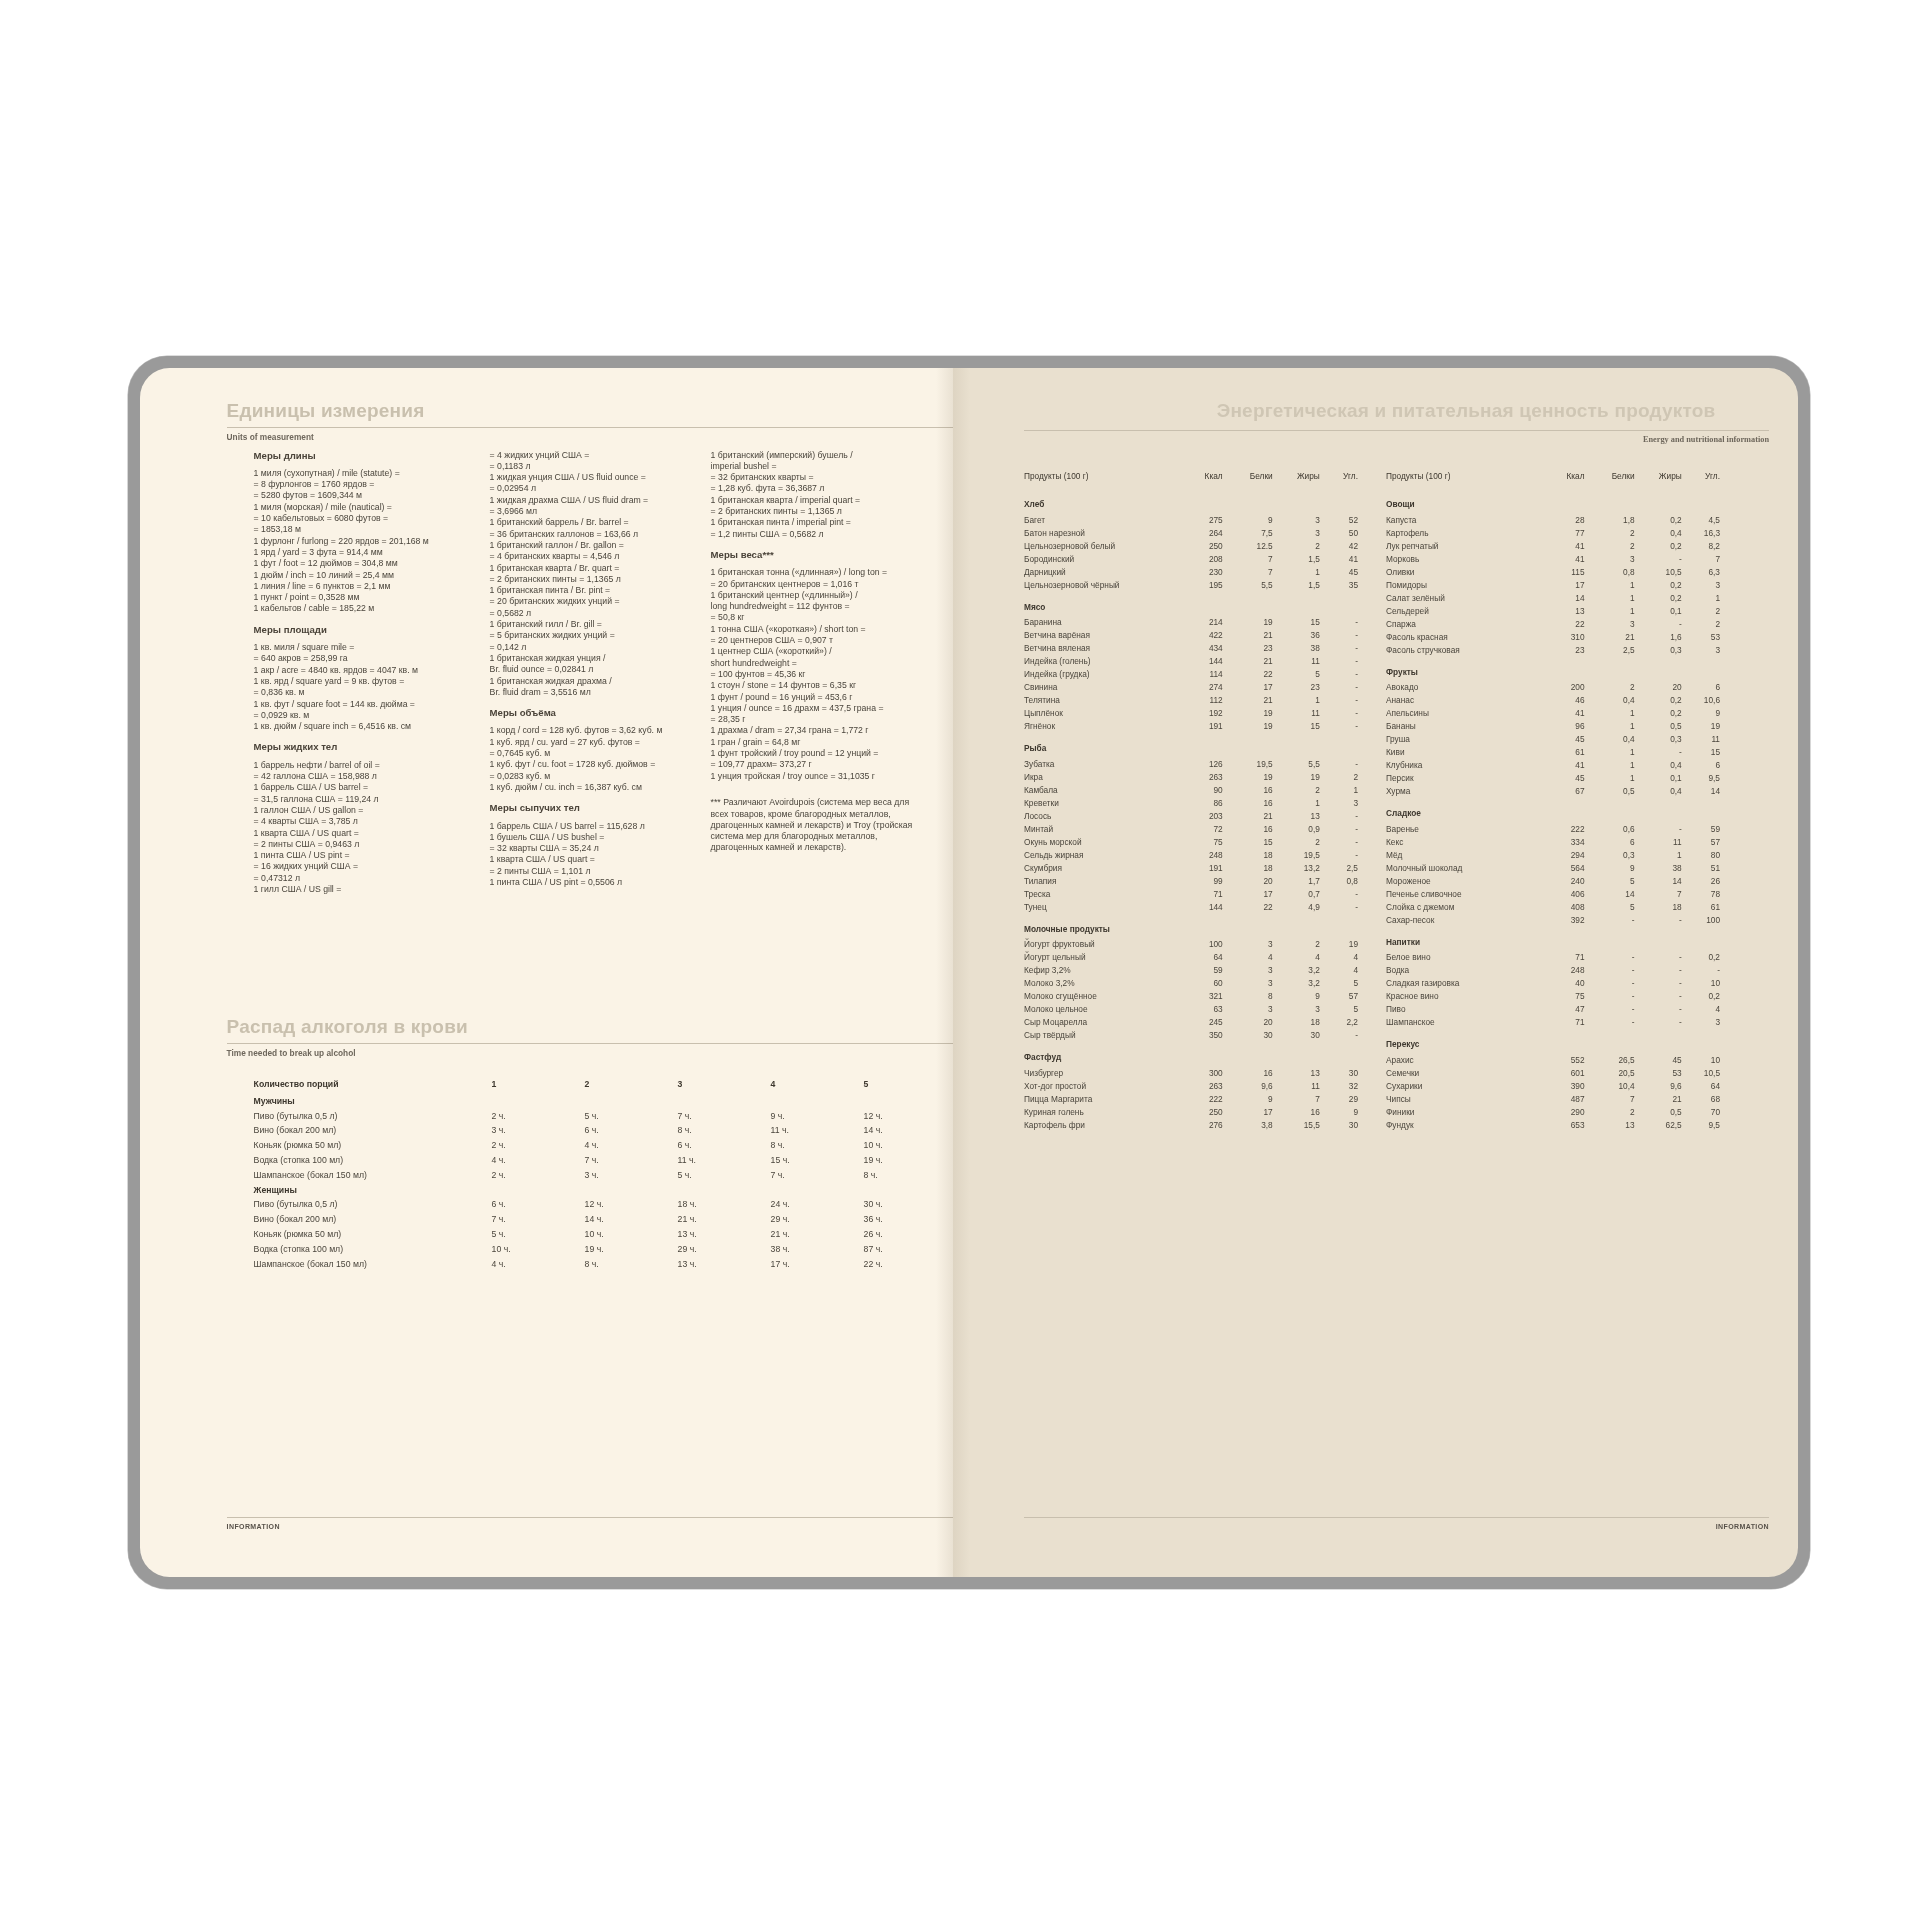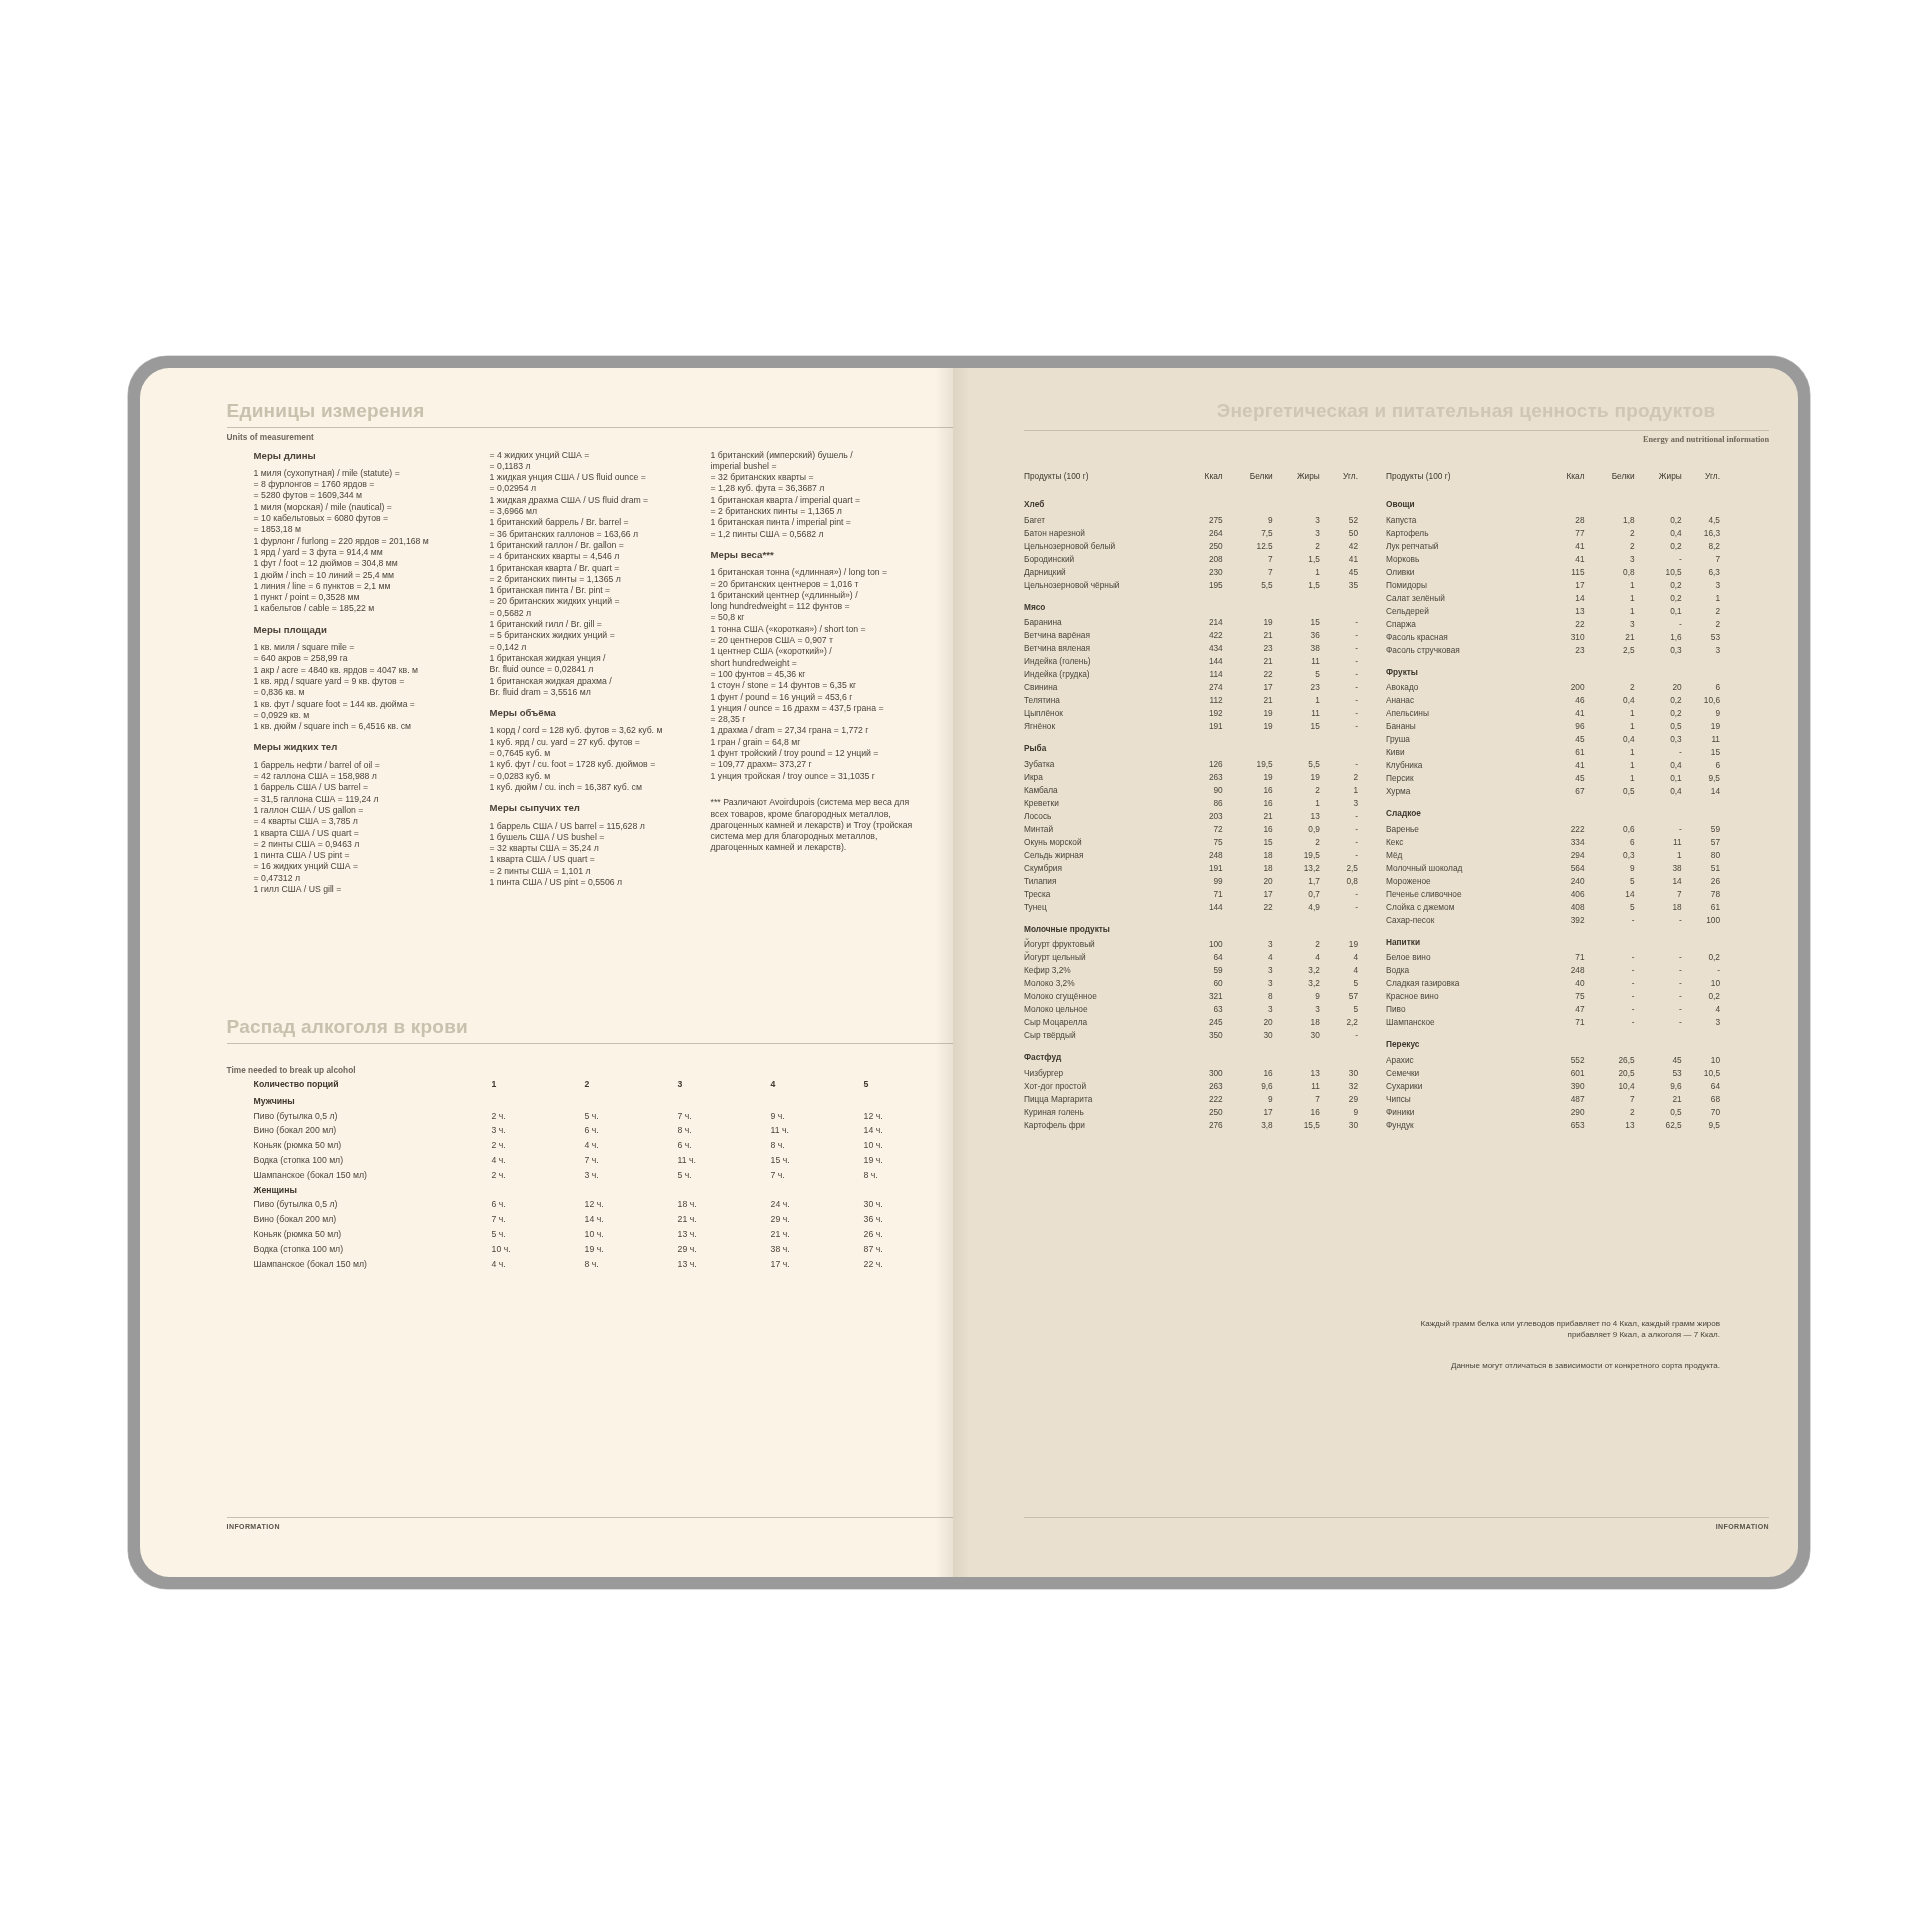--- a/index.html
+++ b/index.html
@@ -163,21 +163,21 @@
 1 гран / grain = 64,8 мг
 1 фунт тройский / troy pound = 12 унций =
 = 109,77 драхм= 373,27 г
 1 унция тройская / troy ounce = 31,1035 г</div>
           <div class="note" style="margin-top:15.4px;">*** Различают Avoirdupois (система мер веса для всех товаров, кроме благородных металлов, драгоценных камней и лекарств) и Troy (тройская система мер для благородных металлов, драгоценных камней и лекарств).</div>
         </div>
 
         <div style="position:absolute;left:87px;top:648px;width:726px;">
           <div class="sect-title">Распад алкоголя в крови</div>
           <div class="rule" style="margin-top:5.1px;"></div>
-          <div class="sub-en" style="margin-top:22px;">Time needed to break up alcohol</div>
+          <div class="sub-en" style="margin-top:5px;">Time needed to break up alcohol</div>
         </div>
 
         <div style="position:absolute;left:114px;top:711px;width:681px;">
           <table class="alc">
             <colgroup>
                 <col style="width:238px">
                 <col style="width:93px">
                 <col style="width:93px">
                 <col style="width:93px">
                 <col style="width:93px">
@@ -935,24 +935,20 @@
                   <td>Фундук</td>
                   <td class="num">653</td>
                   <td class="num">13</td>
                   <td class="num">62,5</td>
                   <td class="num">9,5</td>
                 </tr>
               </tbody>
           </table>
         </div>
 
-        <div style="position:absolute;left:433px;top:950px;width:334px;text-align:right;">
-          <div class="foot-note">Каждый грамм белка или углеводов прибавляет по 4 Ккал, каждый грамм жиров прибавляет 9 Ккал, а алкоголя — 7 Ккал.</div>
-          <div class="foot-note" style="margin-top:20.5px;">Данные могут отличаться в зависимости от конкретного сорта продукта.</div>
-        </div>
 
         <div style="position:absolute;left:71px;top:1149px;width:745px;">
           <div class="rule"></div>
           <div class="footer-label" style="margin-top:5.8px;text-align:right;">INFORMATION</div>
         </div>
       </div>
     </div>
 
   </div>
 </div>

